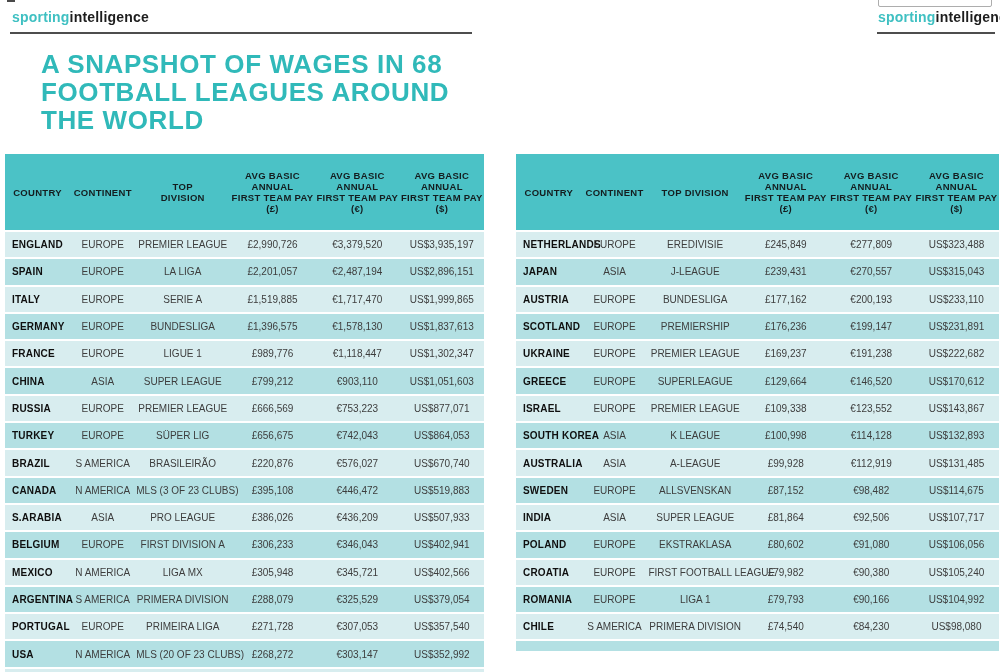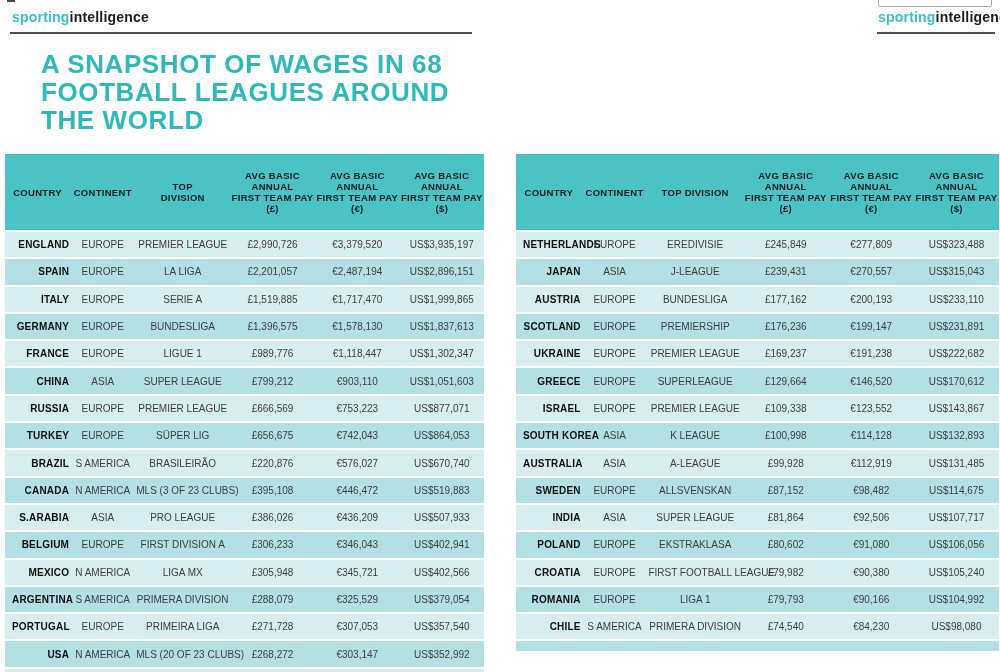--- a/index.html
+++ b/index.html
@@ -83,21 +83,21 @@
     font-size: 10px;
     color: #3d3d3d;
     text-align: center;
     vertical-align: middle;
     height: 25.3px;
     white-space: nowrap;
     overflow: visible;
     padding: 0 1px;
   }
   .wages-table td.country {
-    text-align: right;
+    text-align: left;
     padding-left: 7px;
     font-weight: 700;
     color: #0f0f0f;
     letter-spacing: 0.2px;
   }
   .wages-table tr.r-light td { background: var(--row-light); }
   .wages-table tr.r-dark  td { background: var(--row-dark); }
   .wages-table tr.sliver  td { background: var(--row-dark); height: 10px; }
 
   .col-country   { width: 13.6%; }

